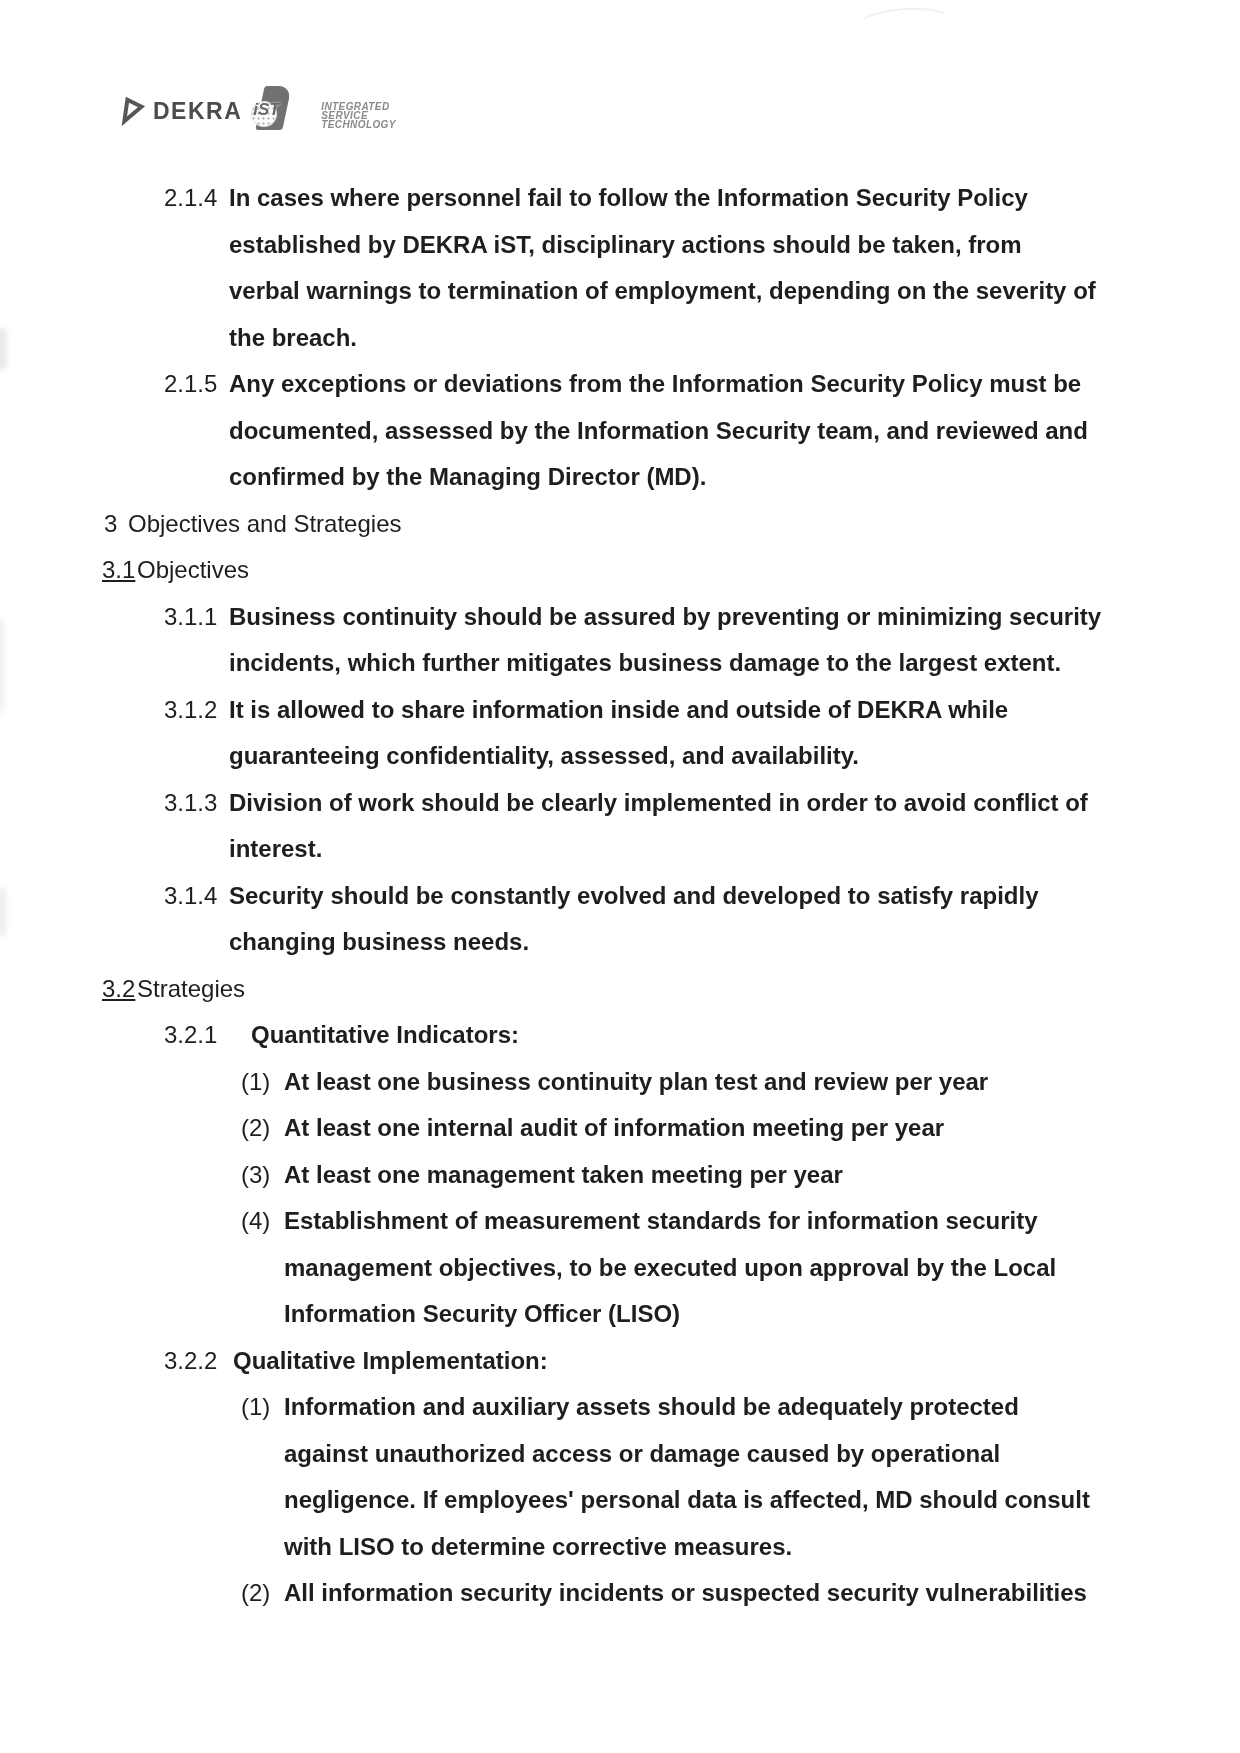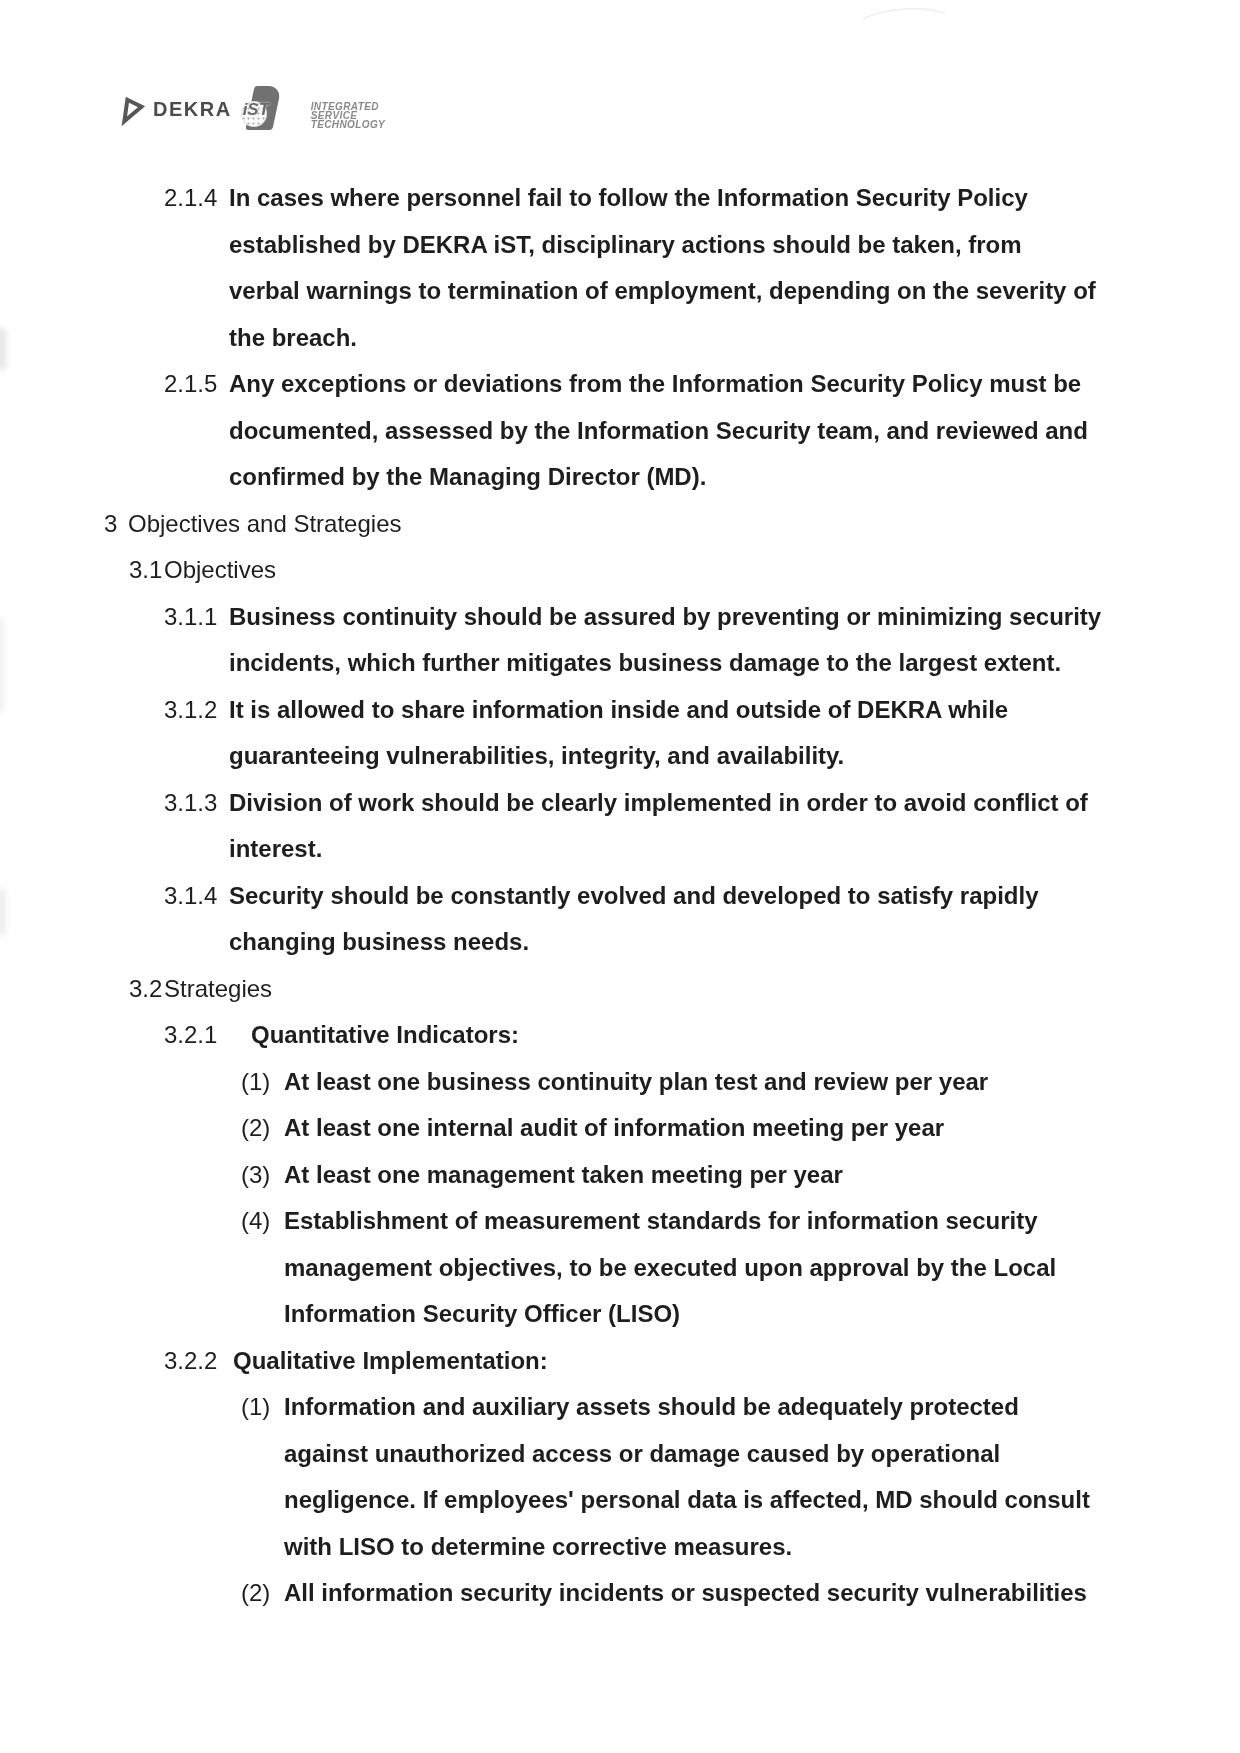--- a/index.html
+++ b/index.html
@@ -7,21 +7,21 @@
   .page {
     position:relative; width:1240px; height:1753px;
     background:#ffffff; overflow:hidden;
     font-family:"Liberation Sans","DejaVu Sans",sans-serif;
     color:#1e1e1e;
   }
 
   
   .logo { position:absolute; left:118px; top:86px; height:50px; display:flex; align-items:flex-start; }
   .dekra-arrow { width:30px; height:32px; margin-top:9px; }
-  .dekra-word { font-size:20px; font-weight:bold; letter-spacing:1.5px; color:#4c4c4c; margin-left:5px; margin-top:12px; }
+  .dekra-word { font-size:23px; font-weight:bold; letter-spacing:1.5px; color:#4c4c4c; margin-left:5px; margin-top:12px; }
   .ist-mark { position:relative; width:48px; height:48px; margin-left:8px; }
   .ist-flag { position:absolute; left:10px; top:0; width:27px; height:44px; background:#717171;
               transform:skewX(-12deg); border-radius:3px 13px 3px 3px; }
   .ist-globe { position:absolute; left:1px; top:15px; width:26px; height:26px; border-radius:50%;
                background-color:#fbfbfb;
                background-image:radial-gradient(#c3c3c3 1px, transparent 1.3px);
                background-size:5px 5px; box-shadow:inset 0 0 0 1px #dedede; }
   .ist-text { position:absolute; left:3px; top:14px; font-style:italic; font-weight:bold;
               font-size:17px; color:#696969; text-shadow:0 0 2px #ffffff;text-align:center; }
   .ist-tagline { margin-left:23px; margin-top:16px; font-size:10px; line-height:9px;
@@ -30,21 +30,21 @@
   
   .doc { position:absolute; left:0; top:175px; right:0; }
   .row { display:flex;padding-left:11px; }
   .num, .ln, .htext { height:46.5px; line-height:46.5px; white-space:nowrap; font-size:24px; }
   .body { display:block;font-weight:bold; }
   .item .num { margin-left:153px; width:65px; }
   .item.tab240 .num { width:87px; }
   .item.tab222 .num { width:69px; }
   .sub  .num { margin-left:230px; width:43px; }
   .h1 .num { margin-left:93px; width:24px; }
-  .h2 .num { margin-left:118px; width:35px; }
+  .h2 .num { margin-left:91px; width:35px;text-decoration:underline; }
 
   
   .smudge { position:absolute; background:#b9b9b9; filter:blur(3px); border-radius:6px; }
   .sm1 { left:-3px; top:328px; width:9px; height:42px; opacity:.38; }
   .sm2 { left:-4px; top:618px; width:8px; height:95px; opacity:.22; }
   .sm3 { left:-3px; top:888px; width:8px; height:48px; opacity:.30; }
   .arc { position:absolute; left:855px; top:8px; width:95px; height:30px;
          border:2px solid #e4e4e4; border-color:#e4e4e4 transparent transparent transparent;
          border-radius:50%; opacity:.5; transform:rotate(-4deg); }
 </style>
@@ -111,21 +111,21 @@
       <div class="body">
         <div class="ln">Business continuity should be assured by preventing or minimizing security</div>
         <div class="ln">incidents, which further mitigates business damage to the largest extent.</div>
       </div>
     </div>
 
     <div class="row item">
       <div class="num">3.1.2</div>
       <div class="body">
         <div class="ln">It is allowed to share information inside and outside of DEKRA while</div>
-        <div class="ln">guaranteeing vulnerabilities, integrity, and availability.</div>
+        <div class="ln">guaranteeing confidentiality, assessed, and availability.</div>
       </div>
     </div>
 
     <div class="row item">
       <div class="num">3.1.3</div>
       <div class="body">
         <div class="ln">Division of work should be clearly implemented in order to avoid conflict of</div>
         <div class="ln">interest.</div>
       </div>
     </div>

